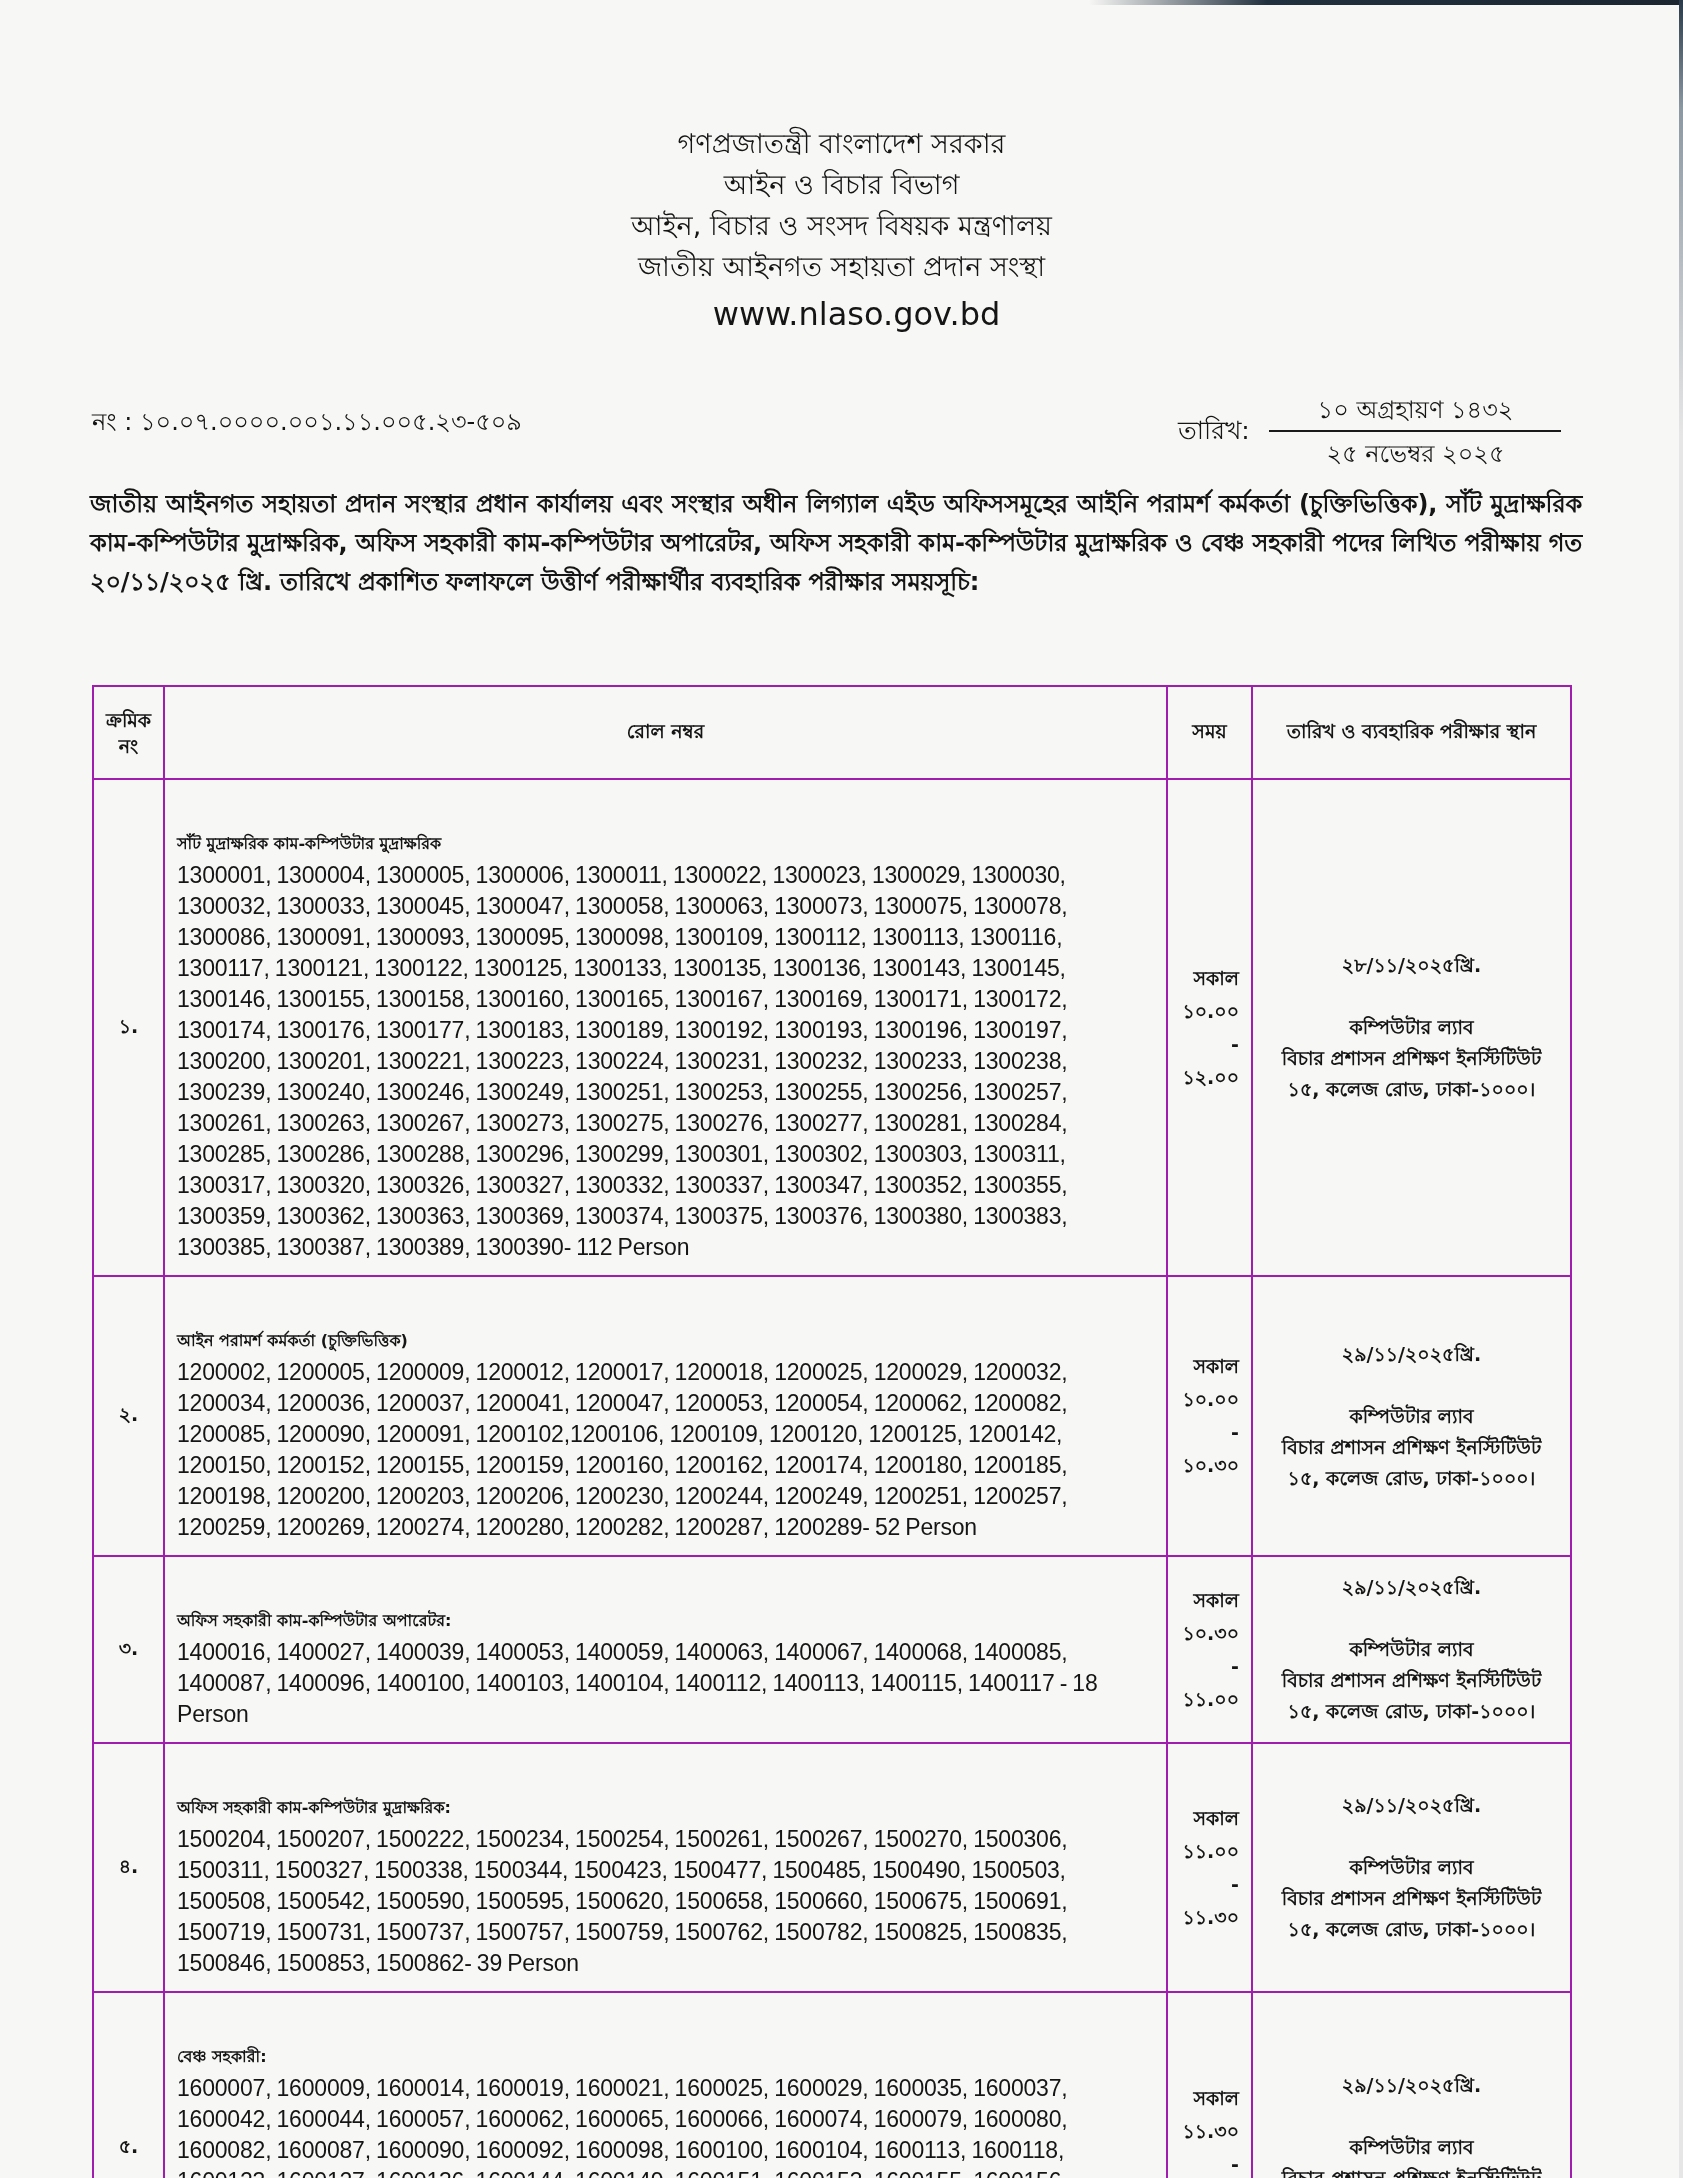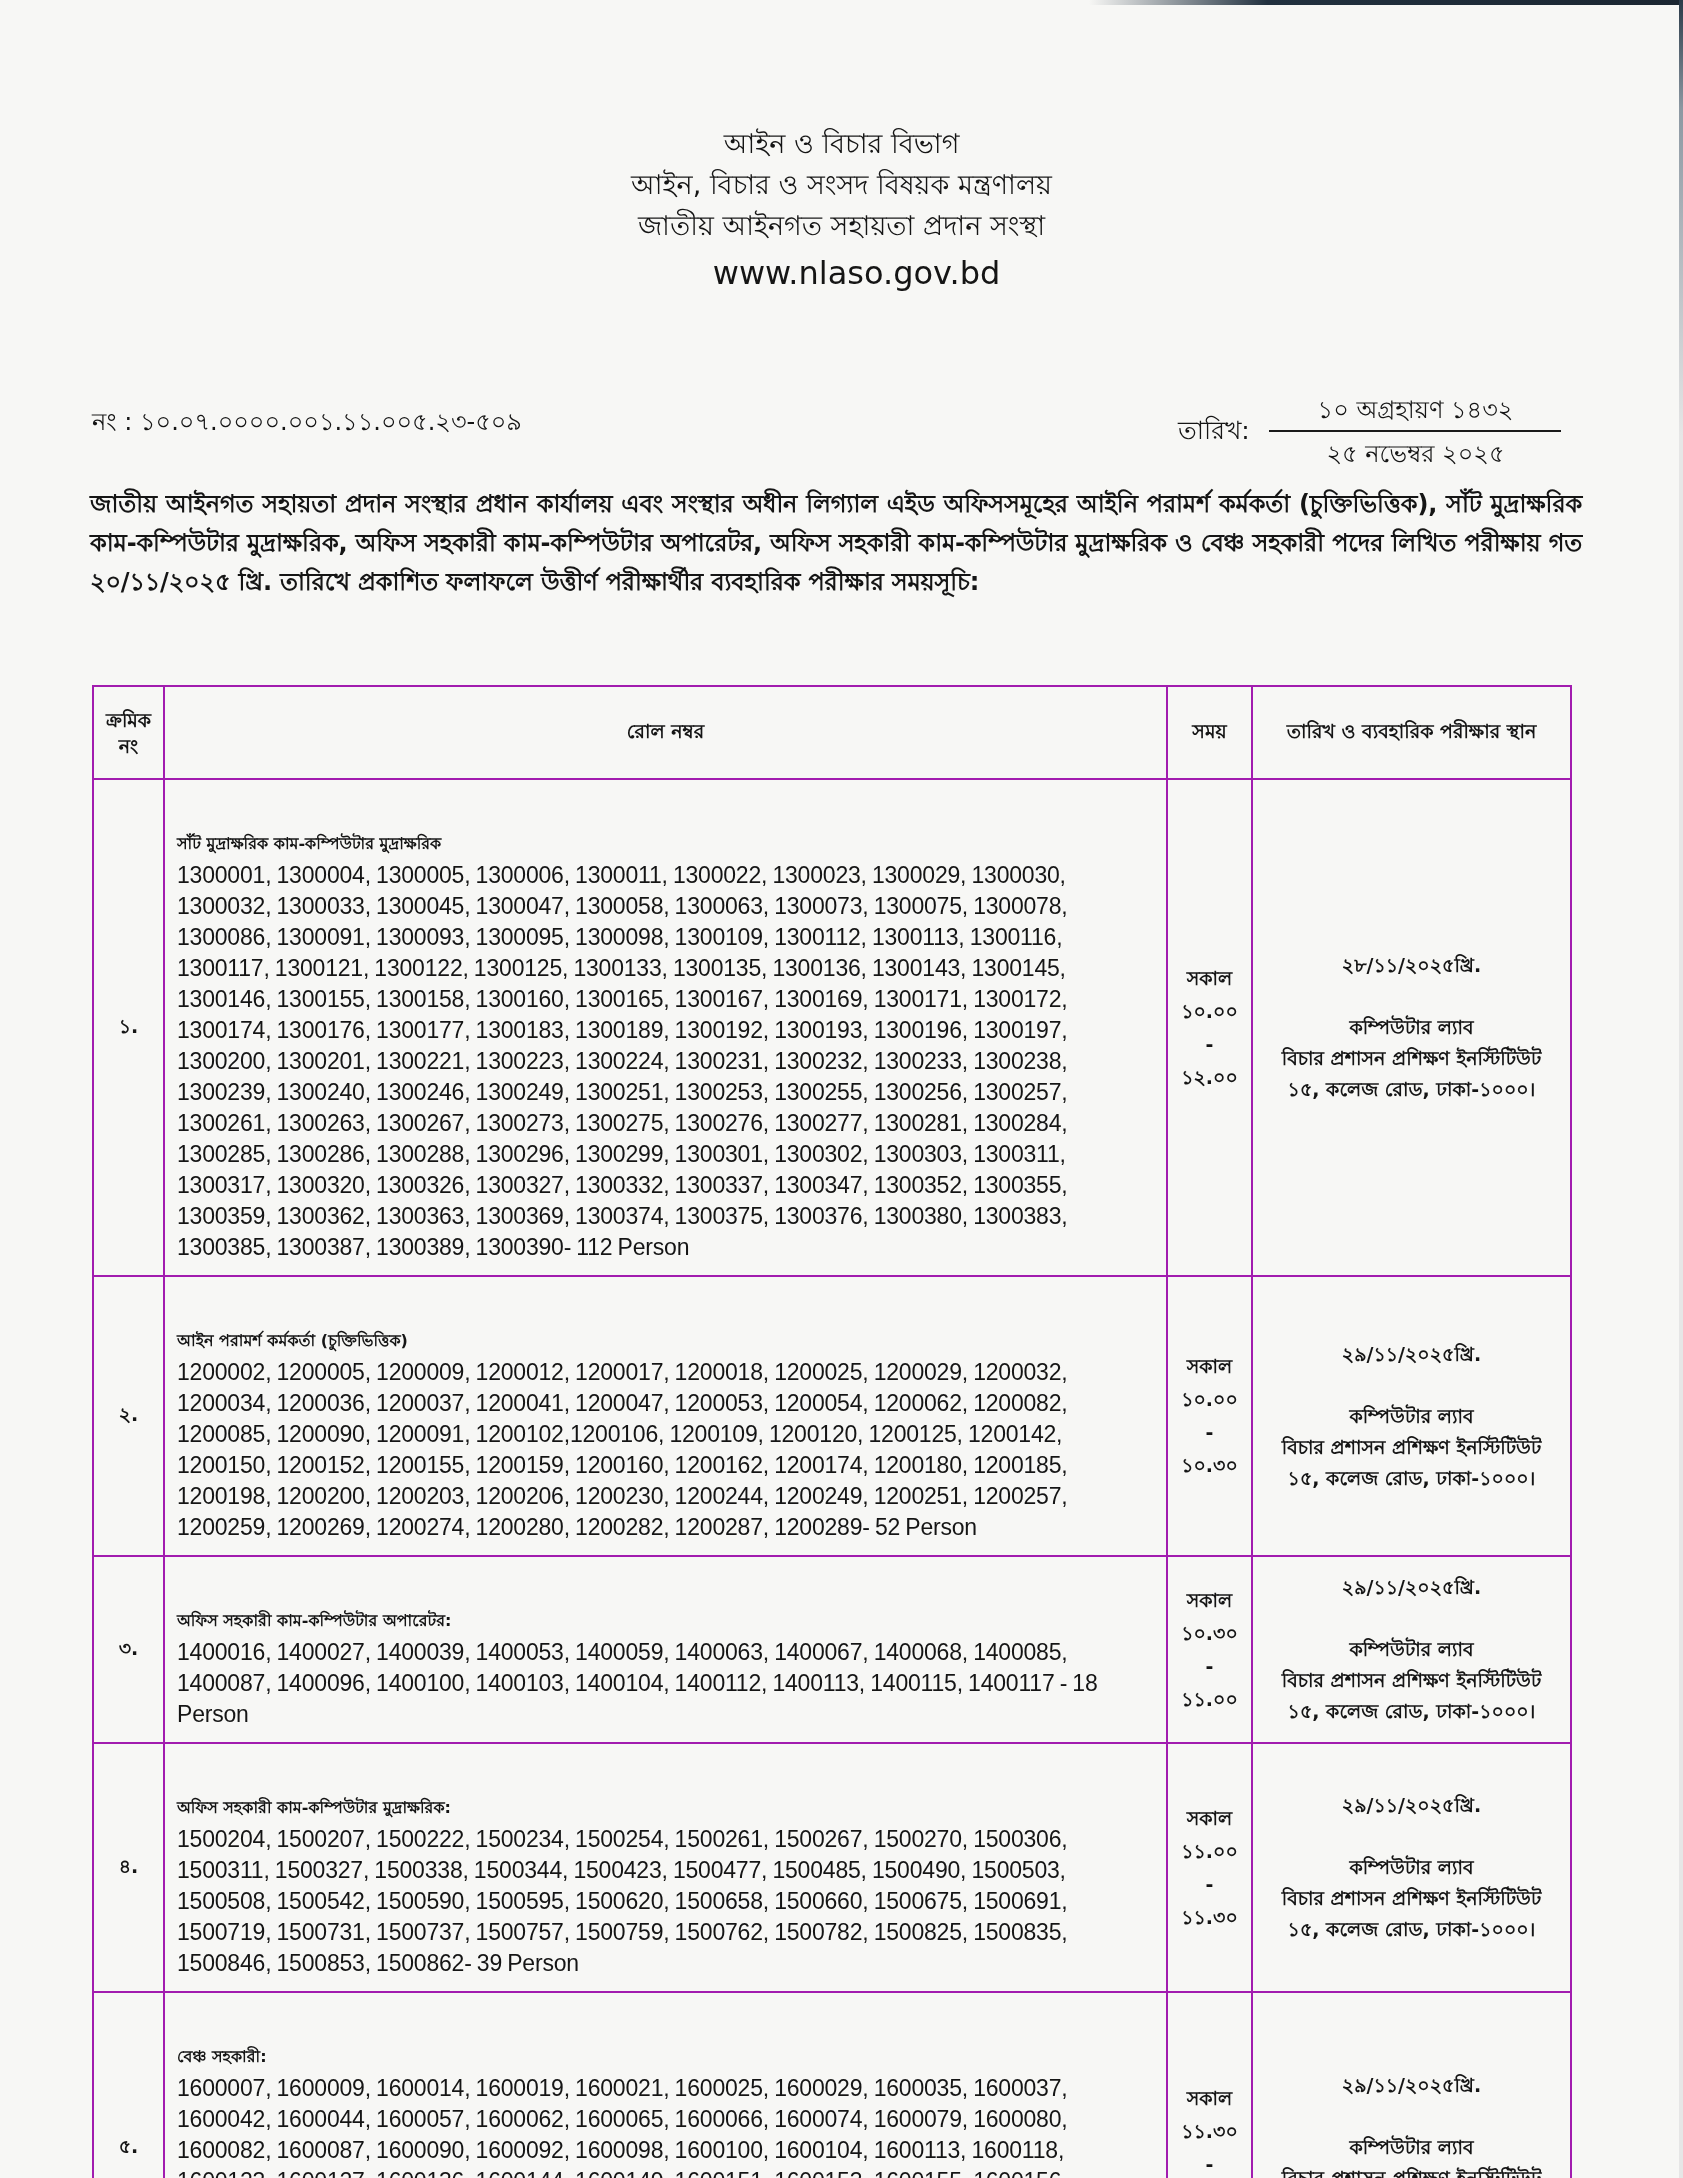--- a/index.html
+++ b/index.html
@@ -52,31 +52,32 @@
     th.time-h { text-align: center; }
     th.venue-h { text-align: center; vertical-align: top; padding-top: 4px; }
 
     td.serial { text-align: center; font-size: 19px; font-weight: bold; }
     td.roll { vertical-align: top; padding: 2px 8px 4px 8px; }
     .post-title { font-weight: bold; font-size: 16px; line-height: 32px; white-space: nowrap; margin-top: 36px; }
     .roll-list {
       font-family: "Liberation Sans", sans-serif; font-size: 23px; line-height: 31px;
       letter-spacing: -0.2px; word-spacing: -1px;
     }
-    td.time { text-align: center; font-weight: bold; font-size: 19px; line-height: 33px; }
+    td.time { text-align: right; font-weight: bold; font-size: 19px; line-height: 33px; }
     td.venue { text-align: center; font-weight: bold; font-size: 19px; line-height: 31px; }
     .venue-date { margin-bottom: 31px; }
   </style>
 </head>
 <body>
 
 <div class="scan-edge-top"></div>
 <div class="scan-edge-right"></div>
 
 <div class="header">
+  <div class="line">গণপ্রজাতন্ত্রী বাংলাদেশ সরকার</div>
   <div class="line">আইন ও বিচার বিভাগ</div>
   <div class="line">আইন, বিচার ও সংসদ বিষয়ক মন্ত্রণালয়</div>
   <div class="line">জাতীয় আইনগত সহায়তা প্রদান সংস্থা</div>
   <div class="url">www.nlaso.gov.bd</div>
 </div>
 
 <div class="memo-no">নং : ১০.০৭.০০০০.০০১.১১.০০৫.২৩-৫০৯</div>
 
 <div class="date-block">
   <span class="date-label">তারিখ:</span>

